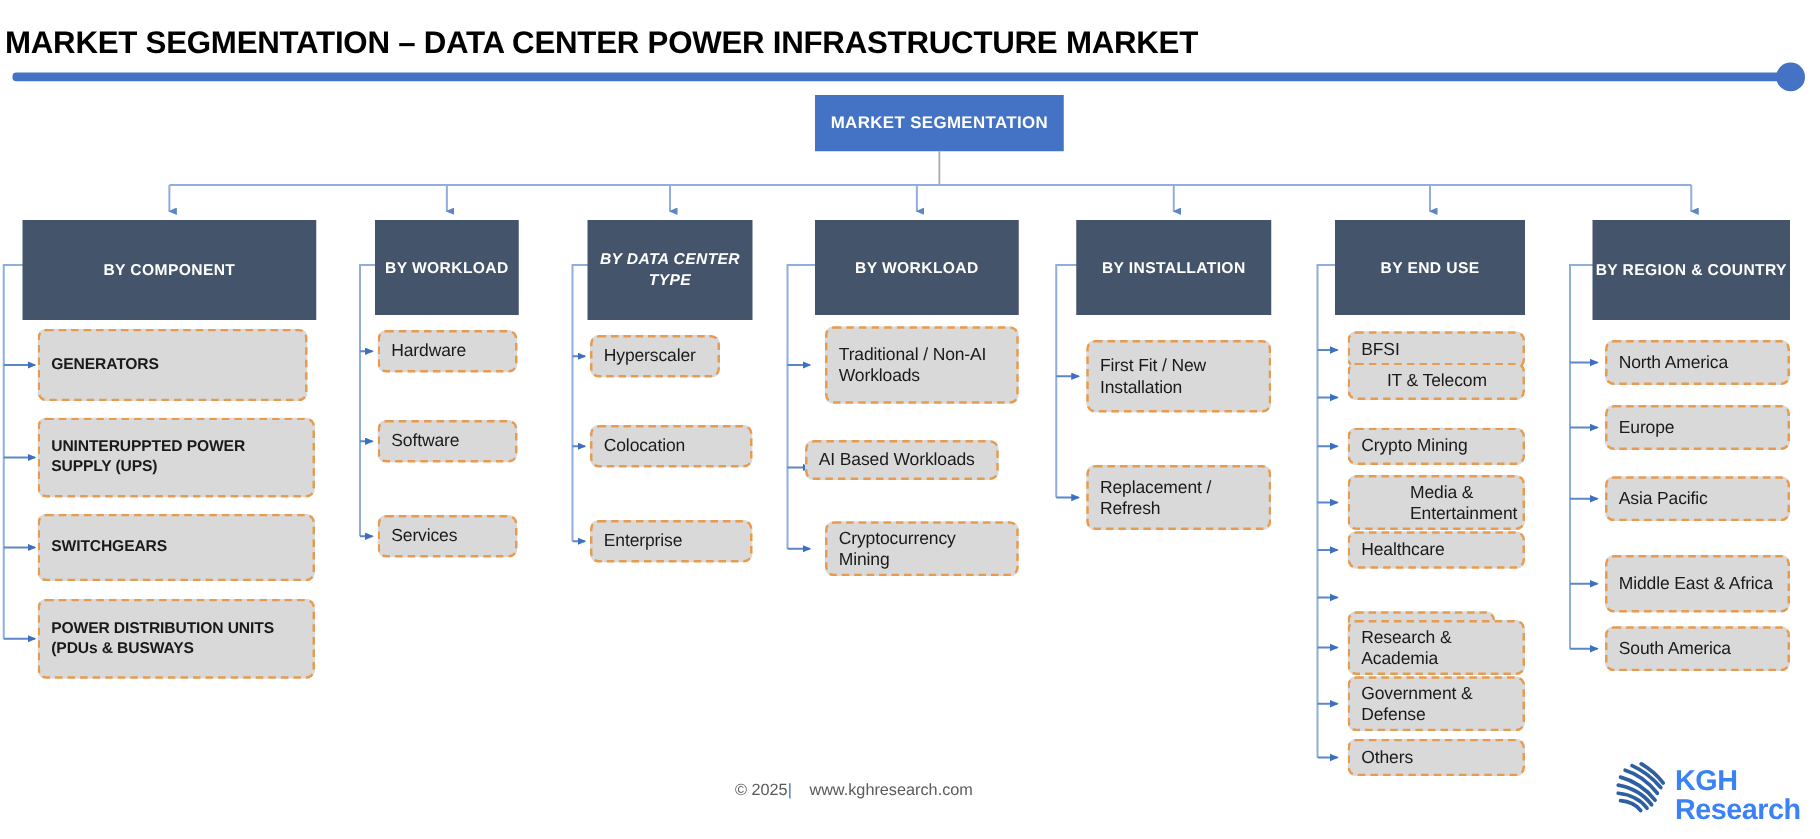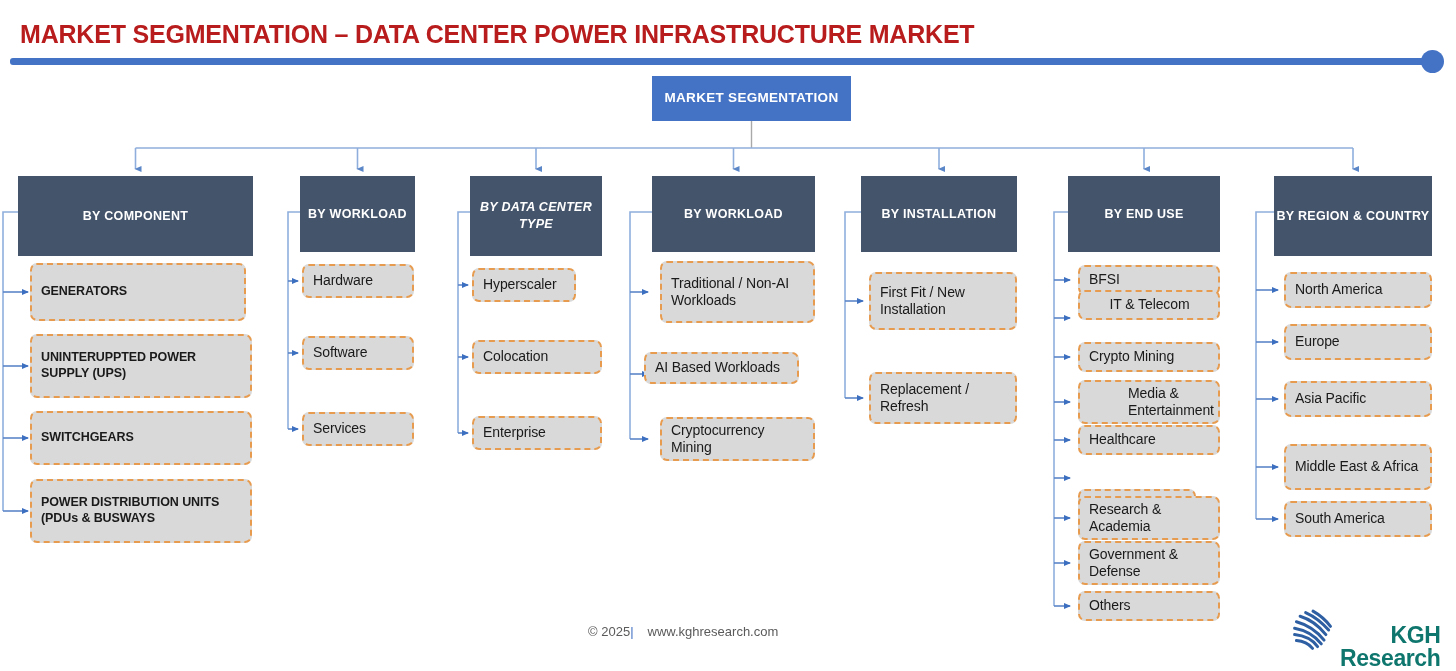--- a/index.html
+++ b/index.html
@@ -8,23 +8,23 @@
     background:#ffffff;
     font-family:"Liberation Sans", sans-serif;
     position:relative;
     overflow:hidden;
     -webkit-font-smoothing:antialiased;
   }
   #stage{position:absolute;left:0;top:0;width:1456px;height:671px;}
 
   
   .title{
-    position:absolute;left:20px;top:20px;
+    position:absolute;left:4px;top:20px;
     font-size:25px;font-weight:700;letter-spacing:-0.2px;
-    color:#b91c1c;white-space:nowrap;
+    color:#000000;white-space:nowrap;
   }
   .rule{
     position:absolute;left:10px;top:58px;width:1425px;height:7px;
     background:#4472C4;border-radius:3px;
   }
   .rule-dot{
     position:absolute;left:1421px;top:50px;width:23px;height:23px;
     background:#4472C4;border-radius:50%;
   }
 
@@ -66,22 +66,22 @@
   .copyright{
     position:absolute;left:588px;top:624px;
     font-size:13px;color:#5a5a5a;white-space:nowrap;
   }
   .copyright .bar{color:#4472C4;}
   .copyright .url{margin-left:14px;}
 
   .logo{position:absolute;left:1290px;top:604px;width:160px;height:54px;}
   .logo-mark{position:absolute;left:0;top:3px;width:46px;height:46px;}
   .logo-text{
-    position:absolute;left:50px;top:20px;
-    color:#0f766e;font-weight:700;line-height:1.02;text-align:right;
+    position:absolute;left:50px;top:9px;
+    color:#3b82f6;font-weight:700;line-height:1.02;
   }
   .logo-text .l1{font-size:23px;letter-spacing:-.4px;display:block;}
   .logo-text .l2{font-size:23px;letter-spacing:-.4px;display:block;}
 </style>
 </head>
 <body>
 
 <div id="stage">
 
   <div class="title">MARKET SEGMENTATION – DATA CENTER POWER INFRASTRUCTURE MARKET</div>

